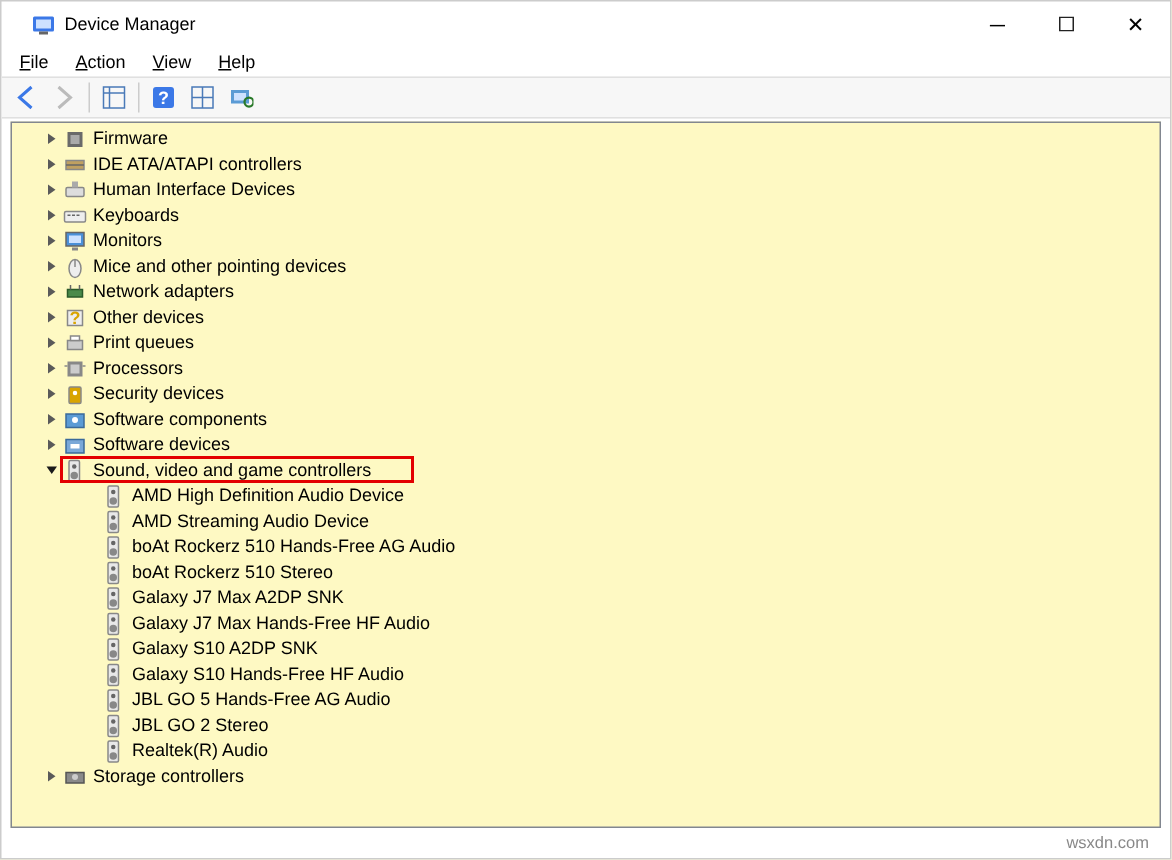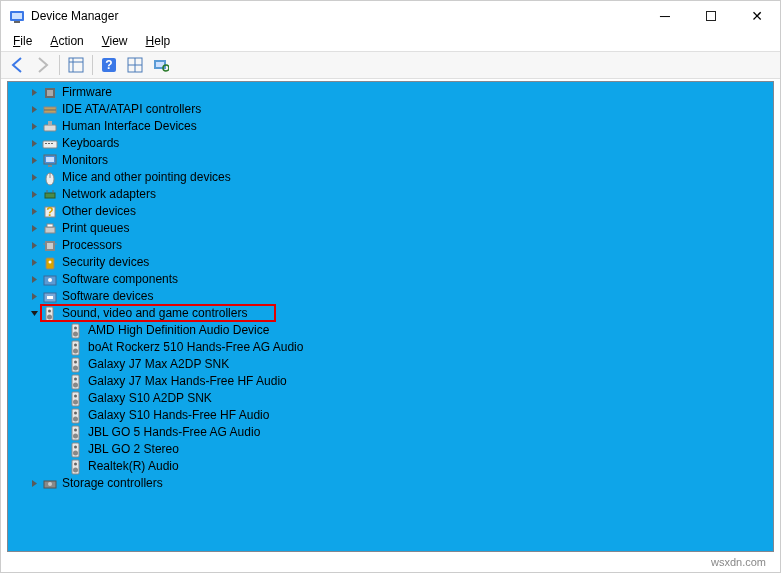--- a/index.html
+++ b/index.html
@@ -1,28 +1,28 @@
 <!DOCTYPE html>
 <html><head>
 <meta charset="utf-8">
 <style>
 * { box-sizing: border-box; margin: 0; padding: 0; font-family: "Segoe UI", Tahoma, sans-serif; font-size: 12px; }
 body { background: #fff; width: 781px; height: 573px; overflow: hidden; position: relative; border: 1px solid #ccc; }
-.titlebar { height: 30px; display: flex; align-items: center; padding: 0 0 0 8px; }
+.titlebar { height: 30px; display: flex; align-items: center; padding: 0 0 0 8px; margin-left: 12px; }
 .titlebar .app-icon { width: 16px; height: 16px; margin-right: 6px; }
 .titlebar .title { flex: 1; font-size: 12px; }
 .win-btns { display: flex; height: 30px; }
 .win-btns div { width: 46px; display: flex; align-items: center; justify-content: center; font-size: 14px; font-family: sans-serif; }
 .menubar { height: 20px; display: flex; align-items: center; padding: 0 4px; gap: 2px; }
 .menubar span { padding: 2px 8px; text-align: center; }
 .menubar span u { text-decoration: underline; }
 .toolbar { height: 28px; border-top: 1px solid #e0e0e0; border-bottom: 1px solid #e0e0e0; display: flex; align-items: center; padding: 0 4px; gap: 2px; background: #f7f7f7; }
 .tbtn { width: 24px; height: 24px; display: flex; align-items: center; justify-content: center; border: 1px solid transparent; }
 .tsep { width: 1px; height: 20px; background: #ccc; margin: 0 2px; }
-.content { position: absolute; top: 80px; left: 6px; right: 6px; bottom: 20px; border: 1px solid #828790; overflow-y: scroll; overflow-x: hidden; background: #0ea5e9; }
+.content { position: absolute; top: 80px; left: 6px; right: 6px; bottom: 20px; border: 1px solid #828790; overflow-y: scroll; overflow-x: hidden; background: #fef9c3; }
 .tree { padding: 2px 0; }
 .row { display: flex; align-items: center; height: 17px; white-space: nowrap; position: relative; }
 .row.lvl1 { padding-left: 20px; }
 .row.lvl2 { padding-left: 60px; }
 .expander { width: 12px; height: 12px; margin-right: 2px; display: flex; align-items: center; justify-content: center; }
 .expander svg { width: 9px; height: 9px; }
 .dev-icon { width: 16px; height: 16px; margin-right: 4px; display: flex; align-items: center; justify-content: center; }
 .label { font-size: 12px; line-height: 17px; }
 .highlight-box { position: absolute; left: 32px; top: -1px; width: 236px; height: 18px; border: 2px solid #e30000; pointer-events: none; }
 .watermark { position: absolute; right: 14px; bottom: 4px; font-size: 11px; color: #888; }
@@ -388,28 +388,44 @@
           </svg>
         </span>
         <span class="label">AMD High Definition Audio Device</span>
       </div>
       <div class="row lvl2">
         <span class="dev-icon">
           <svg width="16" height="16">
             <use href="#i-speaker"></use>
           </svg>
         </span>
+        <span class="label">AMD Streaming Audio Device</span>
+      </div>
+      <div class="row lvl2">
+        <span class="dev-icon">
+          <svg width="16" height="16">
+            <use href="#i-speaker"></use>
+          </svg>
+        </span>
         <span class="label">boAt Rockerz 510 Hands-Free AG Audio</span>
       </div>
       <div class="row lvl2">
         <span class="dev-icon">
           <svg width="16" height="16">
             <use href="#i-speaker"></use>
           </svg>
         </span>
+        <span class="label">boAt Rockerz 510 Stereo</span>
+      </div>
+      <div class="row lvl2">
+        <span class="dev-icon">
+          <svg width="16" height="16">
+            <use href="#i-speaker"></use>
+          </svg>
+        </span>
         <span class="label">Galaxy J7 Max A2DP SNK</span>
       </div>
       <div class="row lvl2">
         <span class="dev-icon">
           <svg width="16" height="16">
             <use href="#i-speaker"></use>
           </svg>
         </span>
         <span class="label">Galaxy J7 Max Hands-Free HF Audio</span>
       </div>

